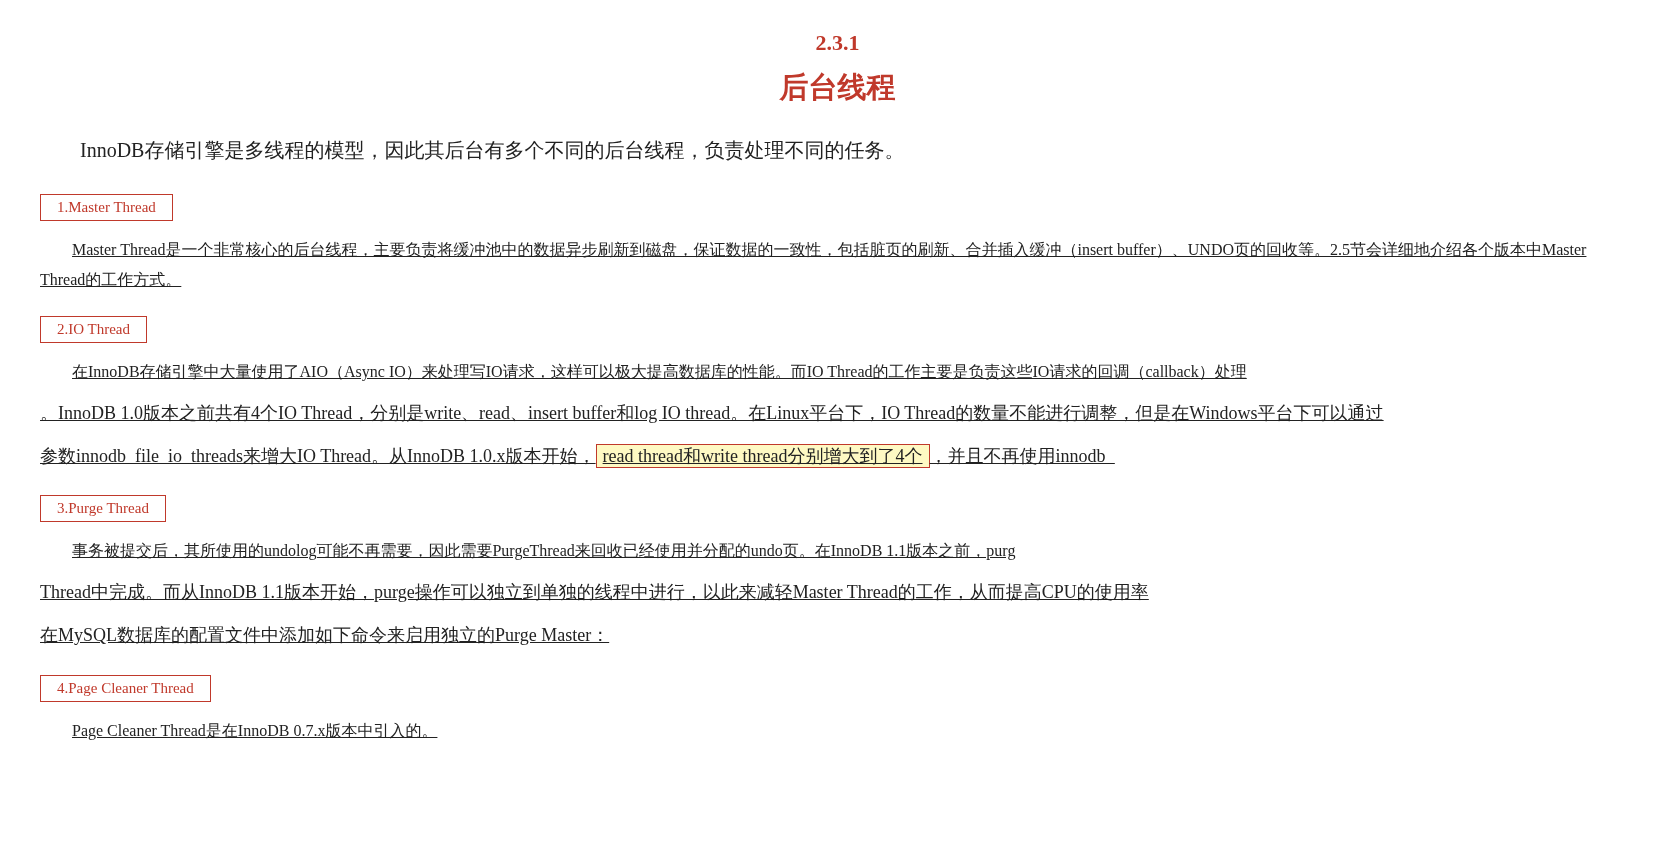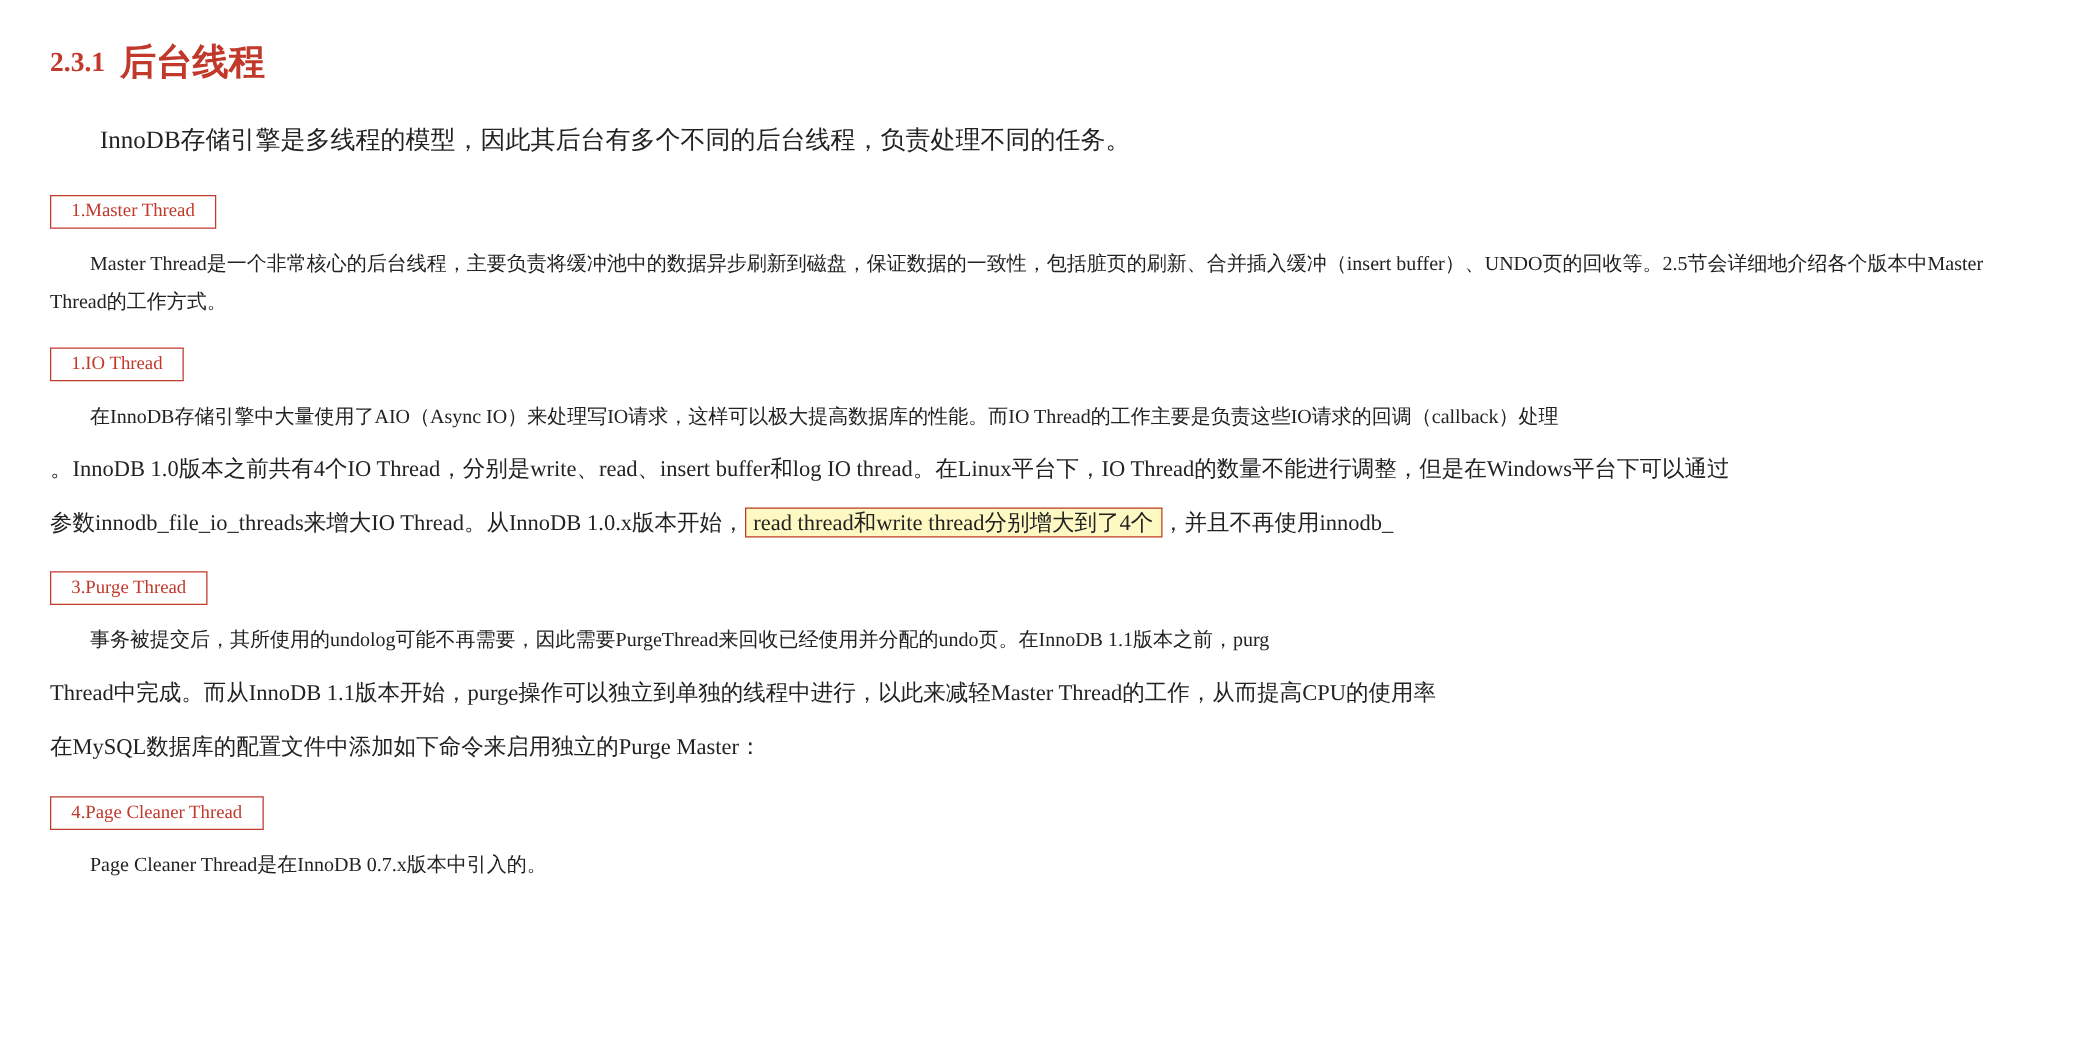--- a/index.html
+++ b/index.html
@@ -1,15 +1,15 @@
 <!DOCTYPE html>
 <html><head>
   <meta charset="utf-8">
   <style>
-    * { margin: 0; padding: 0; box-sizing: border-box; }
+    * { margin: 0; padding: 0; box-sizing: border-box; flex-direction: column; }
     body {
       background: #fff;
       font-family: "SimSun", "宋体", "Microsoft YaHei", serif;
       font-size: 16px;
       color: #222;
       padding: 30px 40px;
       width: 1675px;
       min-height: 850px;
       overflow: hidden;
     }
@@ -64,20 +64,21 @@
       display: inline;
       border: 1.5px solid #c0392b;
       padding: 1px 6px;
       background: #fef9c3;
     }
     .paragraph-block {
       margin-bottom: 16px;
     }
     .subsection-block {
       margin-bottom: 8px;
+      text-decoration: underline;
     }
   </style>
 </head>
 <body>
 
 <div class="section-title">
   <span class="section-number">2.3.1</span>
   <span class="section-name">后台线程</span>
 </div>
 
@@ -89,21 +90,21 @@
   <div>
     <span class="subsection-label">1.Master Thread</span>
   </div>
   <div class="paragraph-block">
     <p class="body-text">Master Thread是一个非常核心的后台线程，主要负责将缓冲池中的数据异步刷新到磁盘，保证数据的一致性，包括脏页的刷新、合并插入缓冲（insert buffer）、UNDO页的回收等。2.5节会详细地介绍各个版本中Master Thread的工作方式。</p>
   </div>
 </div>
 
 <div class="subsection-block">
   <div>
-    <span class="subsection-label">1.IO Thread</span>
+    <span class="subsection-label">2.IO Thread</span>
   </div>
   <div class="paragraph-block">
     <p class="body-text">在InnoDB存储引擎中大量使用了AIO（Async IO）来处理写IO请求，这样可以极大提高数据库的性能。而IO Thread的工作主要是负责这些IO请求的回调（callback）处理</p>
     <p class="body-text-no-indent">。InnoDB 1.0版本之前共有4个IO Thread，分别是write、read、insert buffer和log IO thread。在Linux平台下，IO Thread的数量不能进行调整，但是在Windows平台下可以通过</p>
     <p class="body-text-no-indent">参数innodb_file_io_threads来增大IO Thread。从InnoDB 1.0.x版本开始，<span class="highlight-box">read thread和write thread分别增大到了4个</span>，并且不再使用innodb_</p>
   </div>
 </div>
 
 <div class="subsection-block">
   <div>

